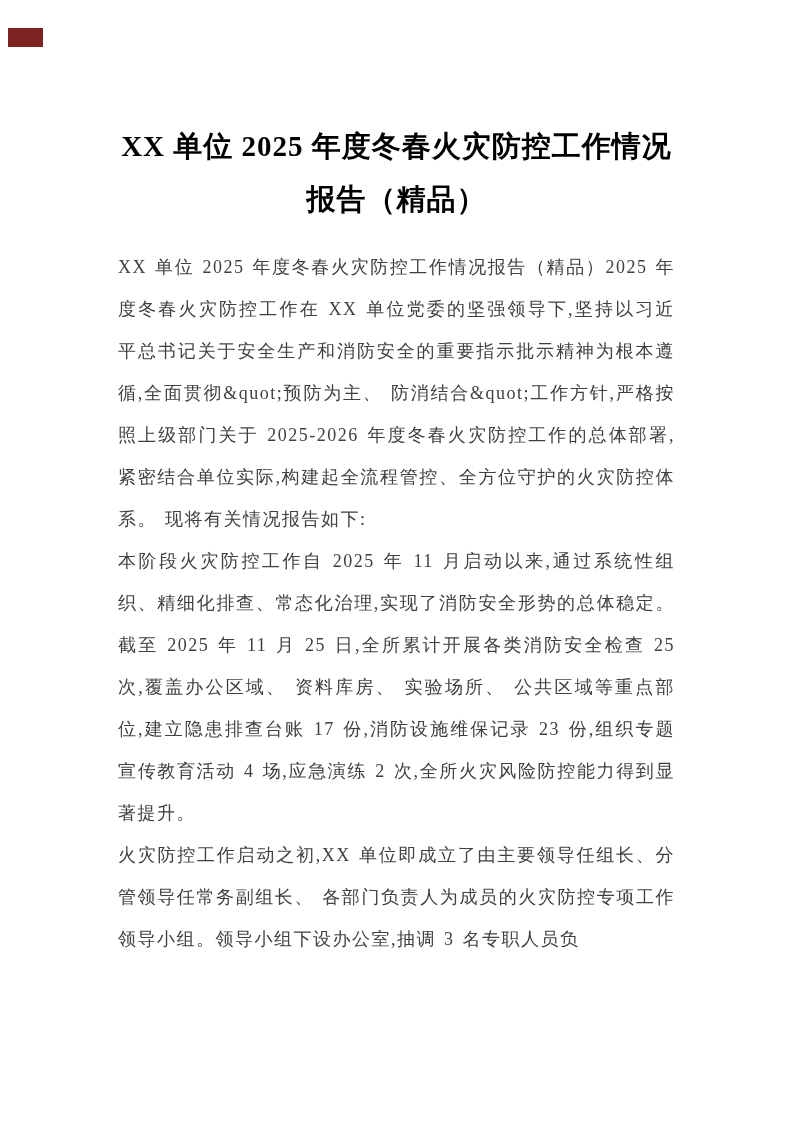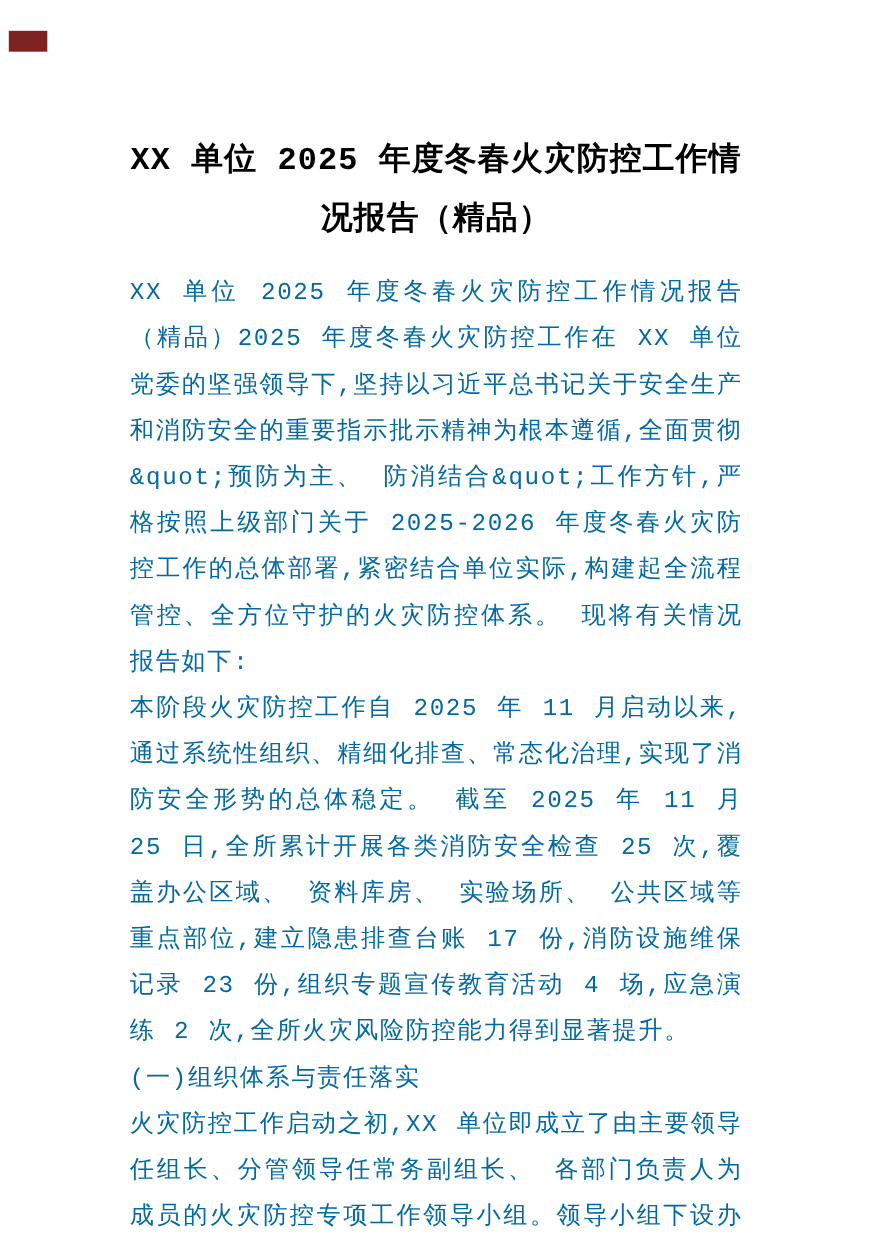--- a/index.html
+++ b/index.html
@@ -6,21 +6,21 @@
     margin: 0;
     padding: 0;
     background: #ffffff;
   }
   .page {
     position: relative;
     width: 793px;
     height: 1122px;
     background: #ffffff;
     overflow: hidden;
-    font-family: Liberation Mono, monospace;
+    font-family: Liberation Serif, serif;
   }
   .corner-mark {
     position: absolute;
     left: 8px;
     top: 28px;
     width: 35px;
     height: 19px;
     background: #7d2423;
   }
   .content {
@@ -33,22 +33,22 @@
     margin: 0 0 20px 0;
     font-weight: bold;
     color: #000000;
     font-size: 29px;
     line-height: 53px;
     letter-spacing: 1px;
     text-align: center;
   }
   .para {
     margin: 0;
-    color: #0369a1;
-    font-size: 22px;
+    color: #404040;
+    font-size: 18px;
     line-height: 42px;
     letter-spacing: 1.5px;
     word-spacing: 2px;
     text-align: justify;
     text-justify: inter-character;
   }
   .para.heading {
     text-align: left;
   }
 </style>
@@ -59,17 +59,16 @@
   <div class="corner-mark" style="background-color: rgb(125, 36, 35);"></div>
 
   <div class="content">
     <h1 class="doc-title">XX 单位 2025 年度冬春火灾防控工作情况报告（精品）</h1>
 
     <p class="para">XX 单位 2025 年度冬春火灾防控工作情况报告（精品）2025 年度冬春火灾防控工作在 XX 单位党委的坚强领导下,坚持以习近平总书记关于安全生产和消防安全的重要指示批示精神为根本遵循,全面贯彻&amp;quot;预防为主、 防消结合&amp;quot;工作方针,严格按照上级部门关于 2025-2026 年度冬春火灾防控工作的总体部署,紧密结合单位实际,构建起全流程管控、全方位守护的火灾防控体系。 现将有关情况报告如下:</p>
 
 
     <p class="para">本阶段火灾防控工作自 2025 年 11 月启动以来,通过系统性组织、精细化排查、常态化治理,实现了消防安全形势的总体稳定。 截至 2025 年 11 月 25 日,全所累计开展各类消防安全检查 25 次,覆盖办公区域、 资料库房、 实验场所、 公共区域等重点部位,建立隐患排查台账 17 份,消防设施维保记录 23 份,组织专题宣传教育活动 4 场,应急演练 2 次,全所火灾风险防控能力得到显著提升。</p>
 
-    <p class="para heading">(一)组织体系与责任落实</p>
 
     <p class="para">火灾防控工作启动之初,XX 单位即成立了由主要领导任组长、分管领导任常务副组长、 各部门负责人为成员的火灾防控专项工作领导小组。领导小组下设办公室,抽调 3 名专职人员负</p>
   </div>
 </div>
 
 </body></html>

